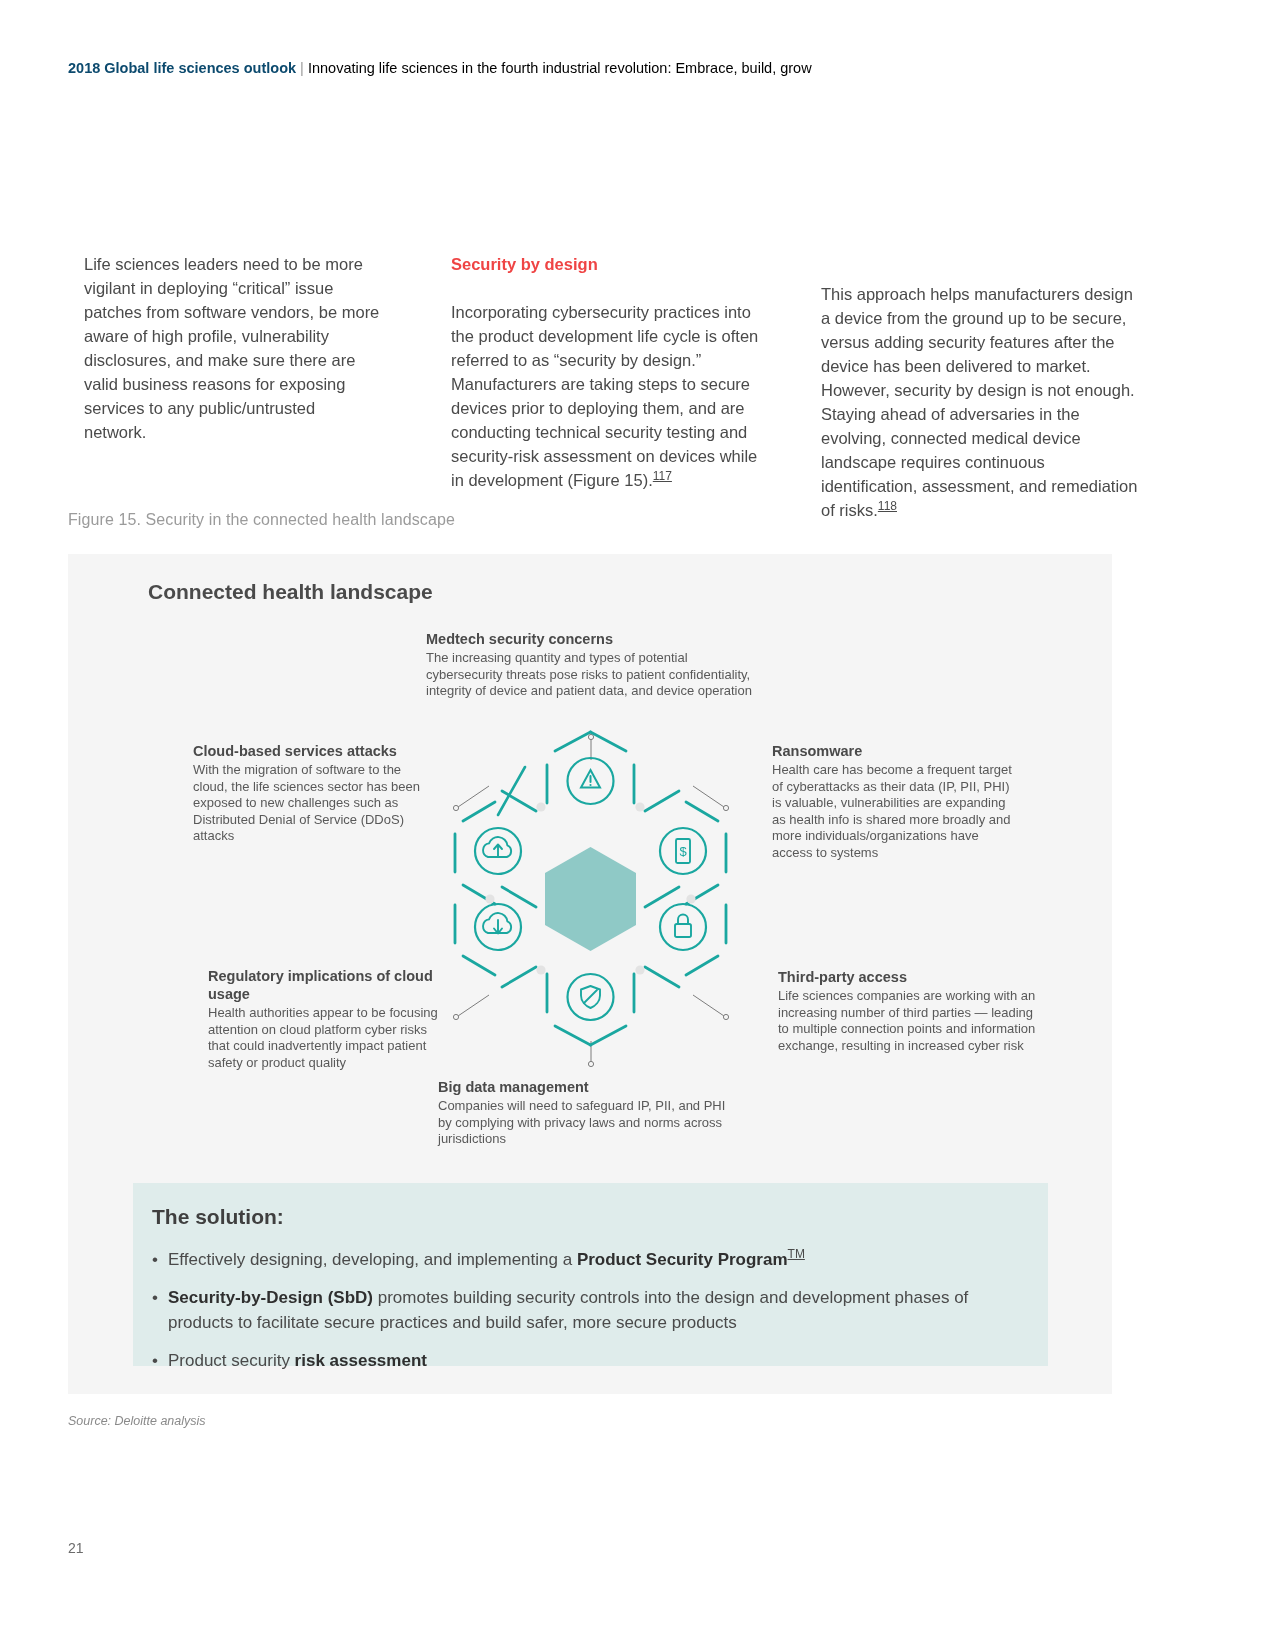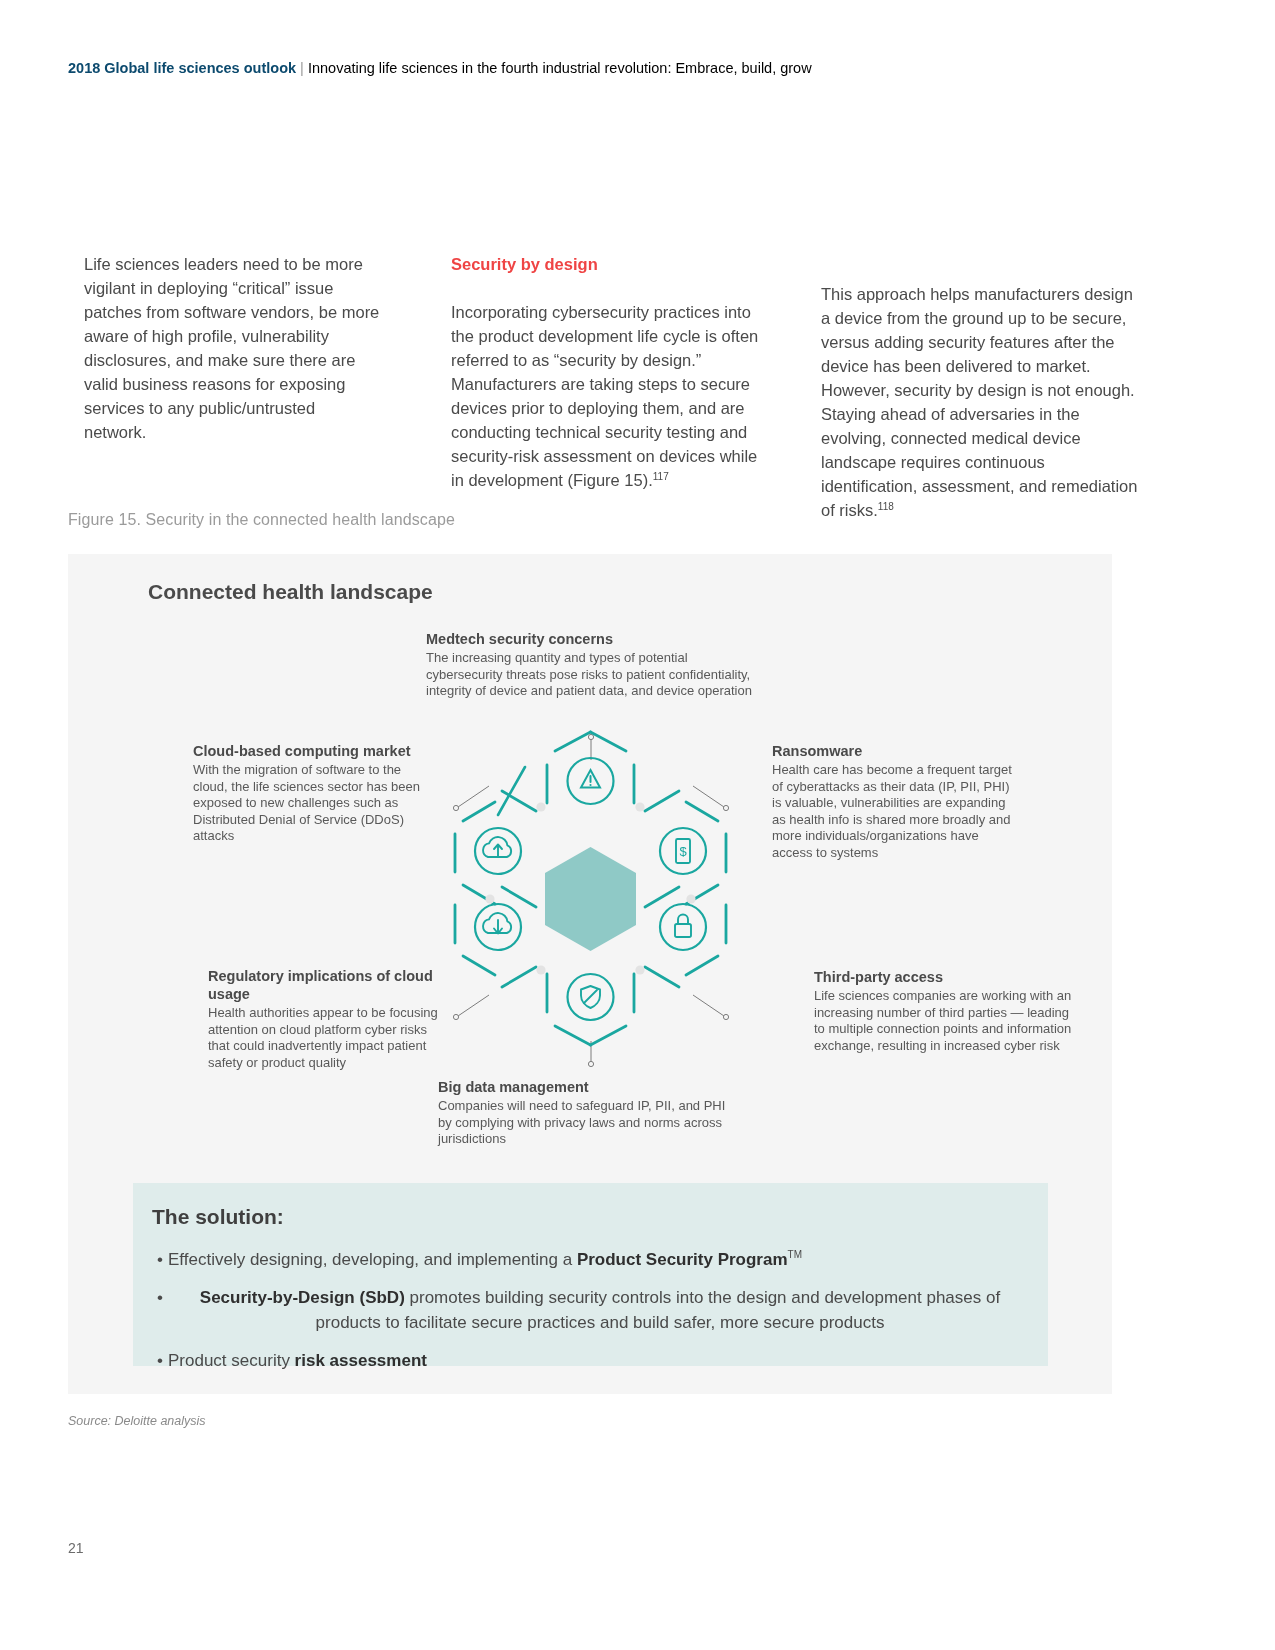--- a/index.html
+++ b/index.html
@@ -23,21 +23,21 @@
   .page-header .rest{ color:#000000; font-weight:normal; }
 
   
   .cols{ position:absolute; left:68px; top:236px; width:1110px; height:250px; }
   .col{ position:absolute; top:0; font-size:16.5px; line-height:24px; color:#4a4a4a; }
   .col p{ margin:16px; }
   .col-1{ left:0;   width:330px; }
   .col-2{ left:367px; width:345px; }
   .col-3{ left:737px; width:352px; top:30px; }
   .col-head{ font-weight:bold; color:#ef4444; font-size:16.5px; margin-bottom:24px !important; }
-  sup{ font-size:10px; vertical-align:super; line-height:0; }
+  sup{ font-size:12px; vertical-align:super; line-height:0;text-decoration:underline; }
 
   
   .fig-caption{
     position:absolute; left:68px; top:511px;
     font-size:16px; color:#9b9b9b; letter-spacing:.1px;
   }
 
   
   .panel{
     position:absolute; left:68px; top:554px;
@@ -51,35 +51,34 @@
 
   
   .node{ position:absolute; }
   .node .ttl{ font-size:14.5px; font-weight:bold; color:#4a4a4a; line-height:18px; }
   .node .txt{ font-size:13px; color:#595959; line-height:16.5px; margin-top:2px; }
 
   .n-medtech   { left:358px; top:76px;  width:330px; }
   .n-cloud     { left:125px; top:188px; width:232px; }
   .n-ransom    { left:704px; top:188px; width:250px; }
   .n-regul     { left:140px; top:413px; width:232px; }
-  .n-third     { left:710px; top:414px; width:260px;margin-left:36px; }
+  .n-third     { left:710px; top:414px; width:260px; }
   .n-bigdata   { left:370px; top:524px; width:300px; }
 
   
   .hexwrap{ position:absolute; left:370px; top:175px; width:305px; height:320px; }
 
   
   .connectors{ position:absolute; left:0; top:0; width:1044px; height:840px; pointer-events:none;}
 
   
   .solution{
     position:absolute; left:65px; top:629px;
     width:915px; height:183px;
     background:#dfeceb;
-    text-align:center;
   }
   .sol-title{
     position:absolute; left:19px; top:22px;
     font-size:21px; font-weight:bold; color:#3f3f3f;
   }
   .sol-list{
     position:absolute; left:19px; top:64px; width:880px;
     font-size:17px; color:#4a4a4a; line-height:25px;
   }
   .sol-item{ display:flex; margin-bottom:13px; }
@@ -248,21 +247,21 @@
       </g>
     </svg>
   </div>
 
   <div class="node n-medtech">
     <div class="ttl">Medtech security concerns</div>
     <div class="txt">The increasing quantity and types of potential cybersecurity threats pose risks to patient confidentiality, integrity of device and patient data, and device operation</div>
   </div>
 
   <div class="node n-cloud">
-    <div class="ttl">Cloud-based computing market</div>
+    <div class="ttl">Cloud-based services attacks</div>
     <div class="txt">With the migration of software to the cloud, the life sciences sector has been exposed to new challenges such as Distributed Denial of Service (DDoS) attacks</div>
   </div>
 
   <div class="node n-ransom">
     <div class="ttl">Ransomware</div>
     <div class="txt">Health care has become a frequent target of cyberattacks as their data (IP, PII, PHI) is valuable, vulnerabilities are expanding as health info is shared more broadly and more individuals/organizations have access to systems</div>
   </div>
 
   <div class="node n-regul">
     <div class="ttl">Regulatory implications of cloud usage</div>

